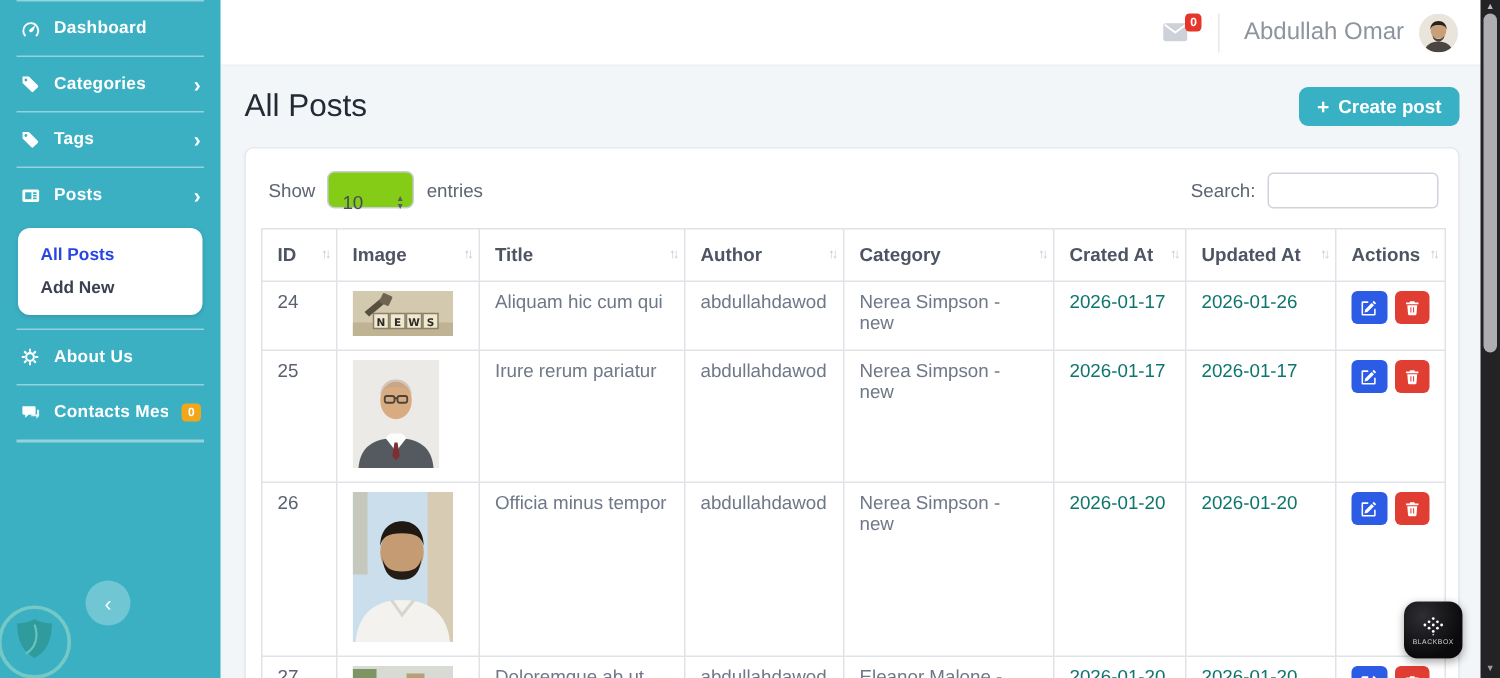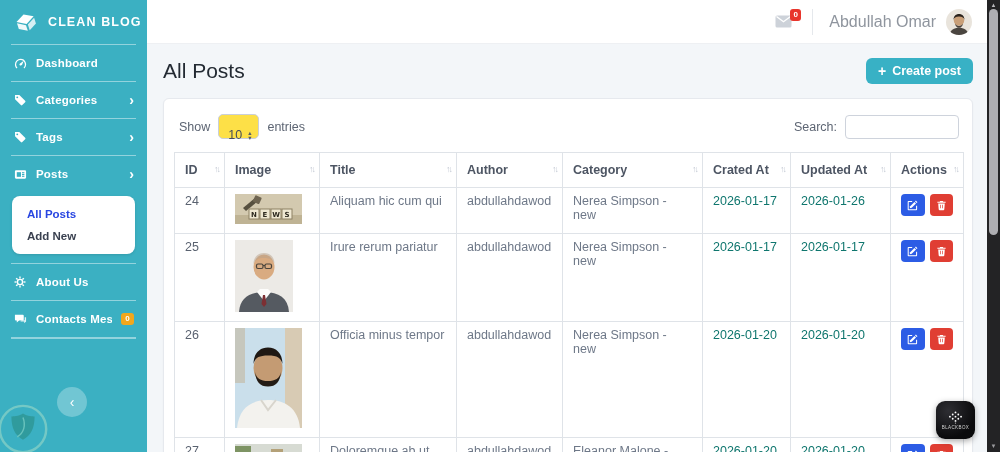--- a/index.html
+++ b/index.html
@@ -35,21 +35,21 @@
   
   .main { position:absolute; left:147px; top:44px; right:0; bottom:0; background:#f3f6f9; padding:14px 27px 0 16px; overflow:hidden; }
   .page-head { display:flex; justify-content:space-between; align-items:center; margin-bottom:14px; }
   .page-title { font-size:21px; color:#232a33; font-weight:500; line-height:26px; }
   .create-btn { background:#38b1c5; color:#fff; border:none; border-radius:6px; height:26px; padding:0 12px; font-size:12.5px; font-weight:600; display:flex; align-items:center; gap:6px; font-family:inherit; }
   .create-plus { font-size:14px; font-weight:bold; line-height:1; }
 
   .card { background:#fff; border:1px solid #e6e9ee; border-radius:6px; padding:15px 8px 0 10px; height:620px; box-shadow:0 1px 2px rgba(0,0,0,.04); }
   .controls { display:flex; justify-content:space-between; align-items:center; margin:0 5px 13px; font-size:12.5px; color:#5d6573; }
   .ctrl-left { display:flex; align-items:center; gap:8px; }
-  .page-size { border:1px solid #c9cfda; border-radius:5px; height:25px; display:flex; align-items:center; padding:16px 7px 0 9px; gap:6px; color:#454d5a; background:#fde047; }
+  .page-size { border:1px solid #c9cfda; border-radius:5px; height:25px; display:flex; align-items:center; padding:16px 7px 0 9px; gap:23px; color:#454d5a; background:#84cc16; }
   .updown { display:flex; flex-direction:column; font-size:6.5px; line-height:5px; color:#555c66; font-style:normal; }
   .updown i { font-style:normal; }
   .search-wrap { display:flex; align-items:center; gap:8px; }
   .search-input { width:114px; height:24px; border:1px solid #ced3dc; border-radius:4px; padding:0 6px; font-size:12px; color:#444; font-family:inherit; outline:none; }
 
   table { width:100%; border-collapse:collapse; table-layout:fixed; font-size:12.5px; }
   th,td { border:1px solid #dfe3e8; text-align:left; vertical-align:top; }
   th { color:#4d5563; font-weight:bold; padding:10px 18px 10px 10px; position:relative; white-space:nowrap; overflow:hidden; }
   .sort-icon { position:absolute; right:5px; top:11px; color:#c3c9d3; font-size:9px; letter-spacing:-2px; font-weight:normal; }
   td { padding:6px 10px; color:#6e7888; }
@@ -71,32 +71,20 @@
   .scroll-thumb { position:absolute; top:9px; left:2px; width:9px; height:226px; background:#aeaeb2; border-radius:5px; }
   .scroll-down { position:absolute; bottom:2px; left:0; right:0; color:#9a9a9e; font-size:6px; text-align:center; line-height:8px; }
 
   .blackbox { position:absolute; right:25px; bottom:13px; width:39px; height:38px; border-radius:9px; background:radial-gradient(circle at 32% 26%, #2e2e33, #0a0a0c 70%); z-index:40; display:flex; flex-direction:column; align-items:center; justify-content:center; box-shadow:0 2px 6px rgba(0,0,0,.35); }
   .blackbox-label { color:#d3d3d3; font-size:4.5px; letter-spacing:.4px; margin-top:1px; }
 </style>
 </head>
 <body>
 
 <div class="sidebar" data-interactable="false">
-  <div class="brand" data-interactable="true">
-    <span data-interactable="false" style="display:flex;">
-      <svg viewBox="0 0 26 26" width="26" height="26">
-          <g transform="rotate(-18 13 13)">
-            <path d="M4 10 L13 5 L22 10 L13 15 Z" fill="#fff"></path>
-            <path d="M4 11.5 L12 16 L12 22 L4 17.5 Z" fill="#fff" opacity=".92"></path>
-            <path d="M14 16 L22 11.5 L22 17.5 L14 22 Z" fill="#fff" opacity=".8"></path>
-          </g>
-        </svg>
-    </span>
-    <span class="brand-name" data-interactable="false">CLEAN BLOG</span>
-  </div>
   <div data-interactable="false">
       <div class="nav-divider" data-interactable="false"></div>
       <div class="nav-item" data-interactable="true">
         <span class="nav-icon" data-interactable="false">
           <svg viewBox="0 0 14 14" width="13" height="13">
             <path fill="#fff" d="M7 2a6 6 0 0 0-6 6c0 1.7.7 3.2 1.8 4.3l.9-.9A4.7 4.7 0 0 1 2.3 8a4.7 4.7 0 1 1 9.4 0c0 1.3-.5 2.5-1.4 3.4l.9.9A6 6 0 0 0 7 2z"></path>
             <path fill="#fff" d="M7.8 8.8a1.1 1.1 0 1 1-1.6-1.6L10.5 4 8.6 8.5z"></path>
           </svg>
         </span>
         <span class="nav-label" data-interactable="false">Dashboard</span>

